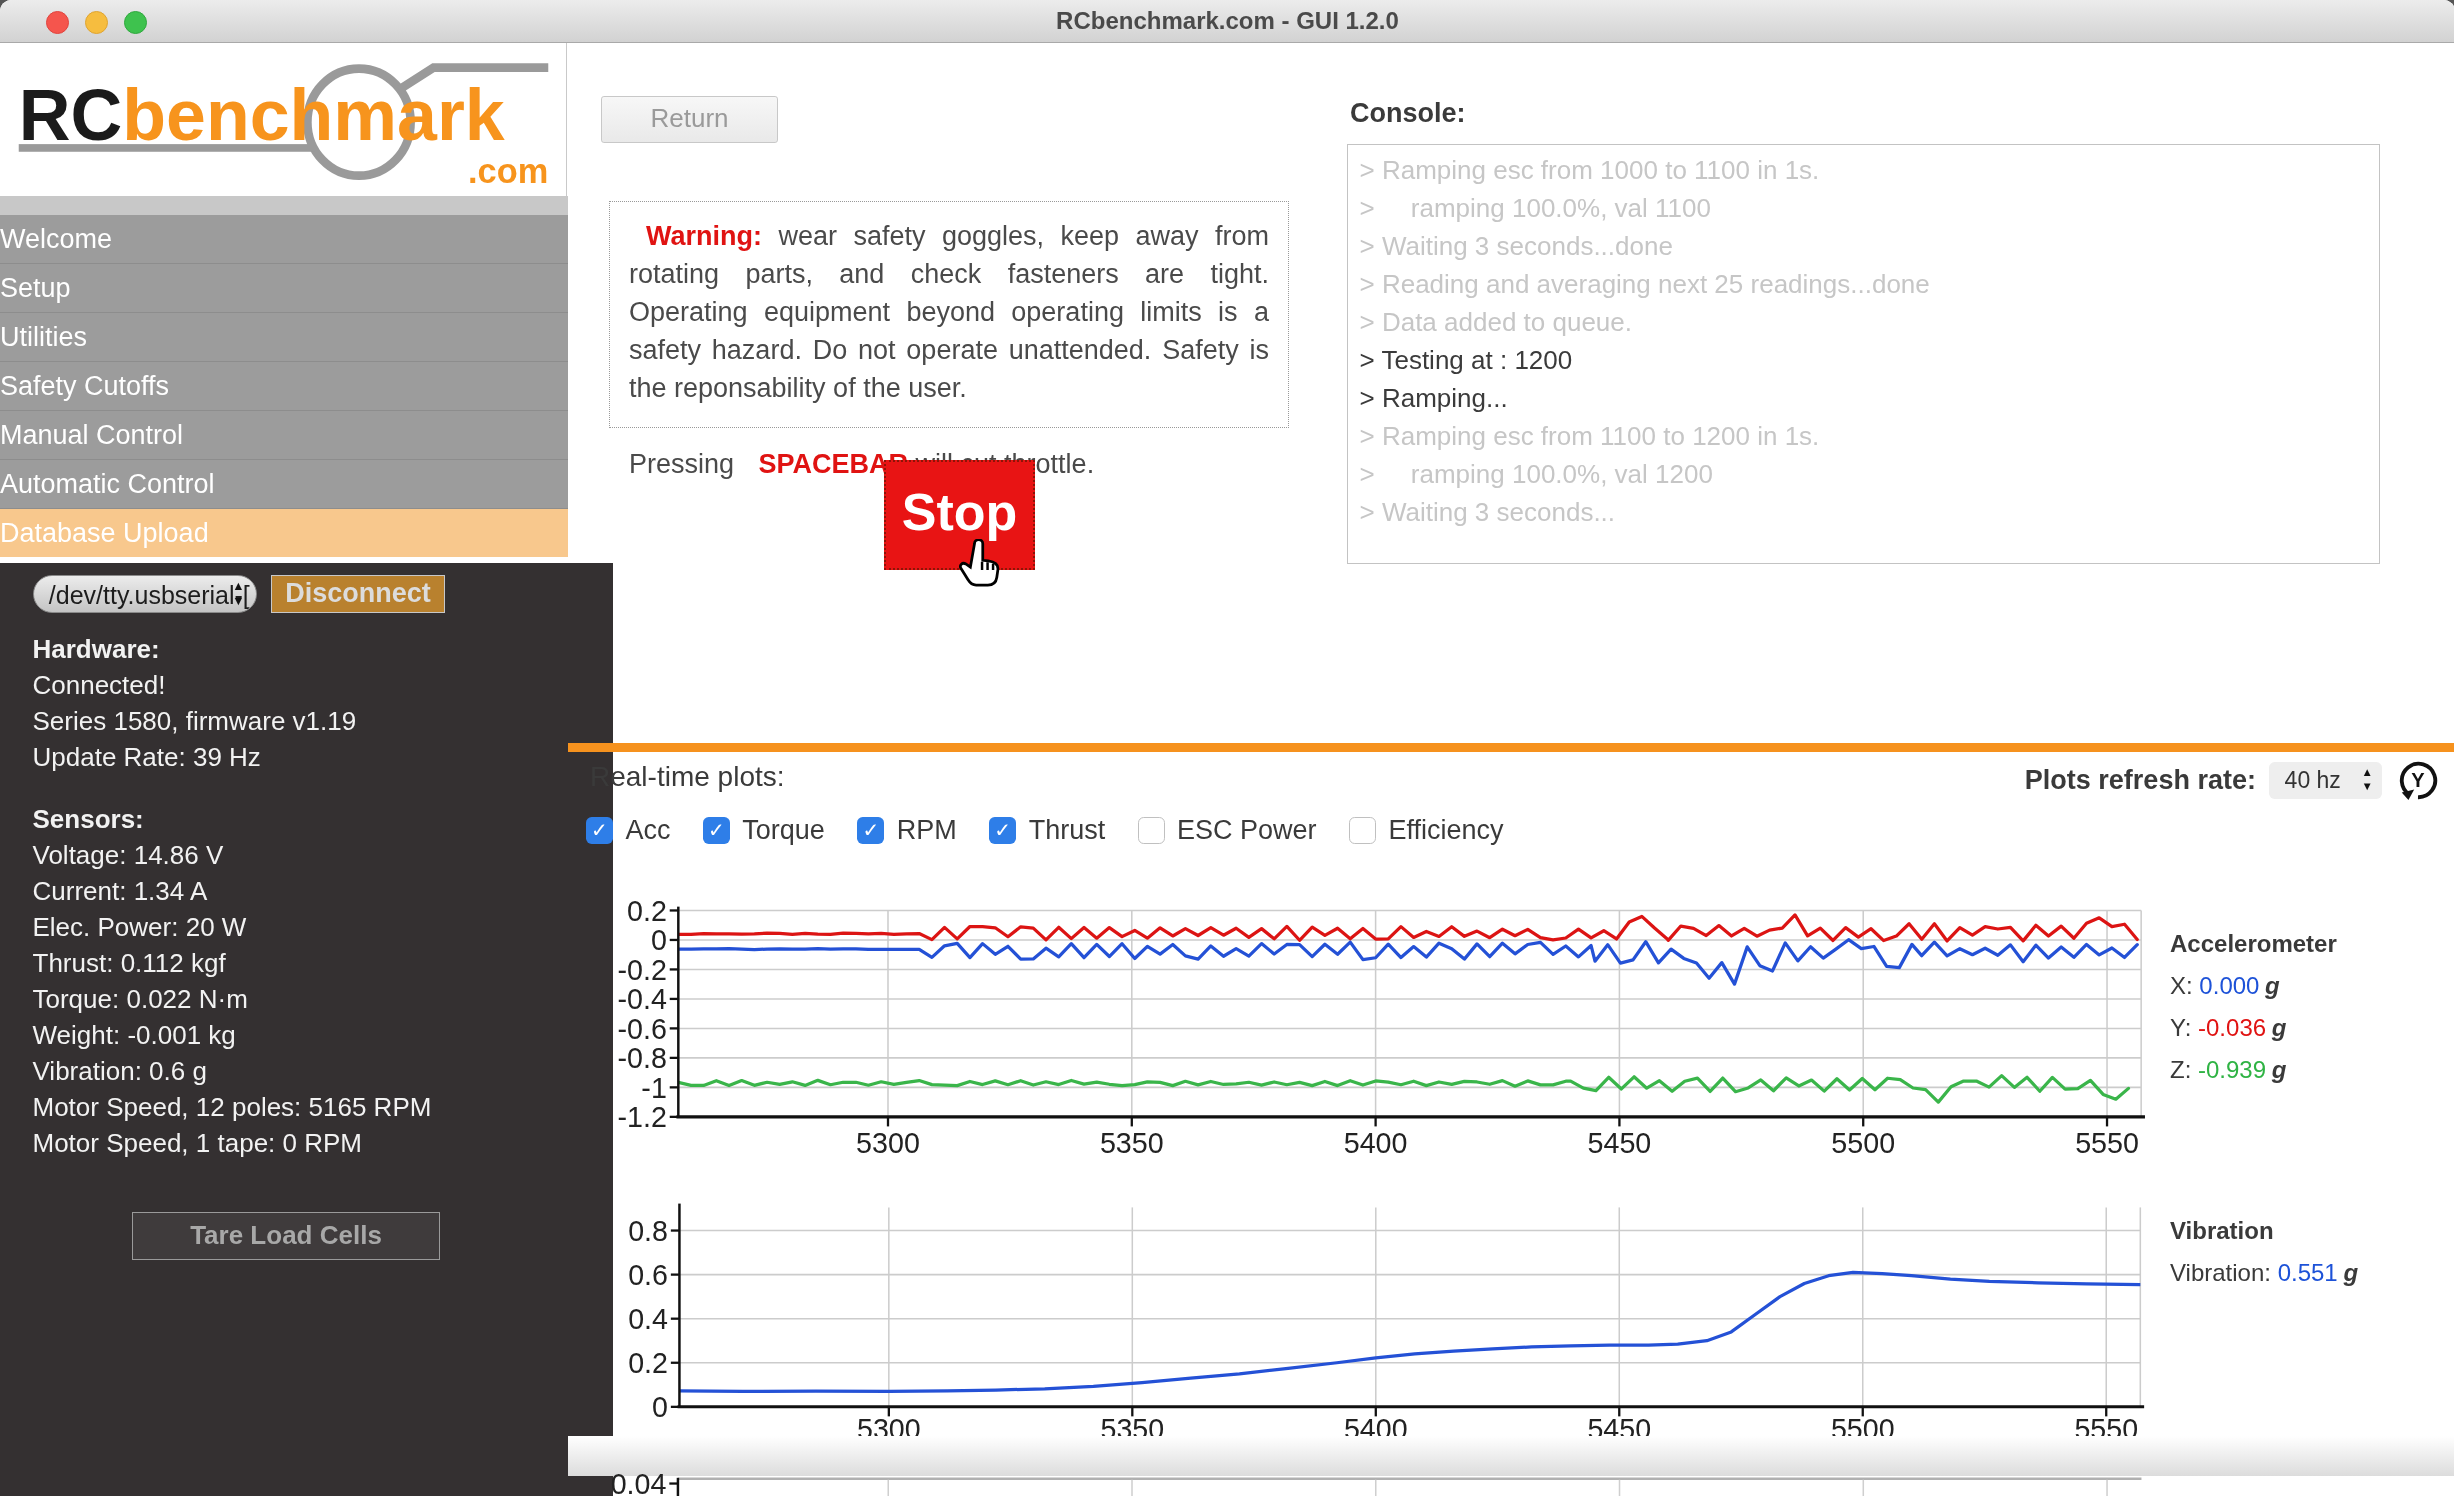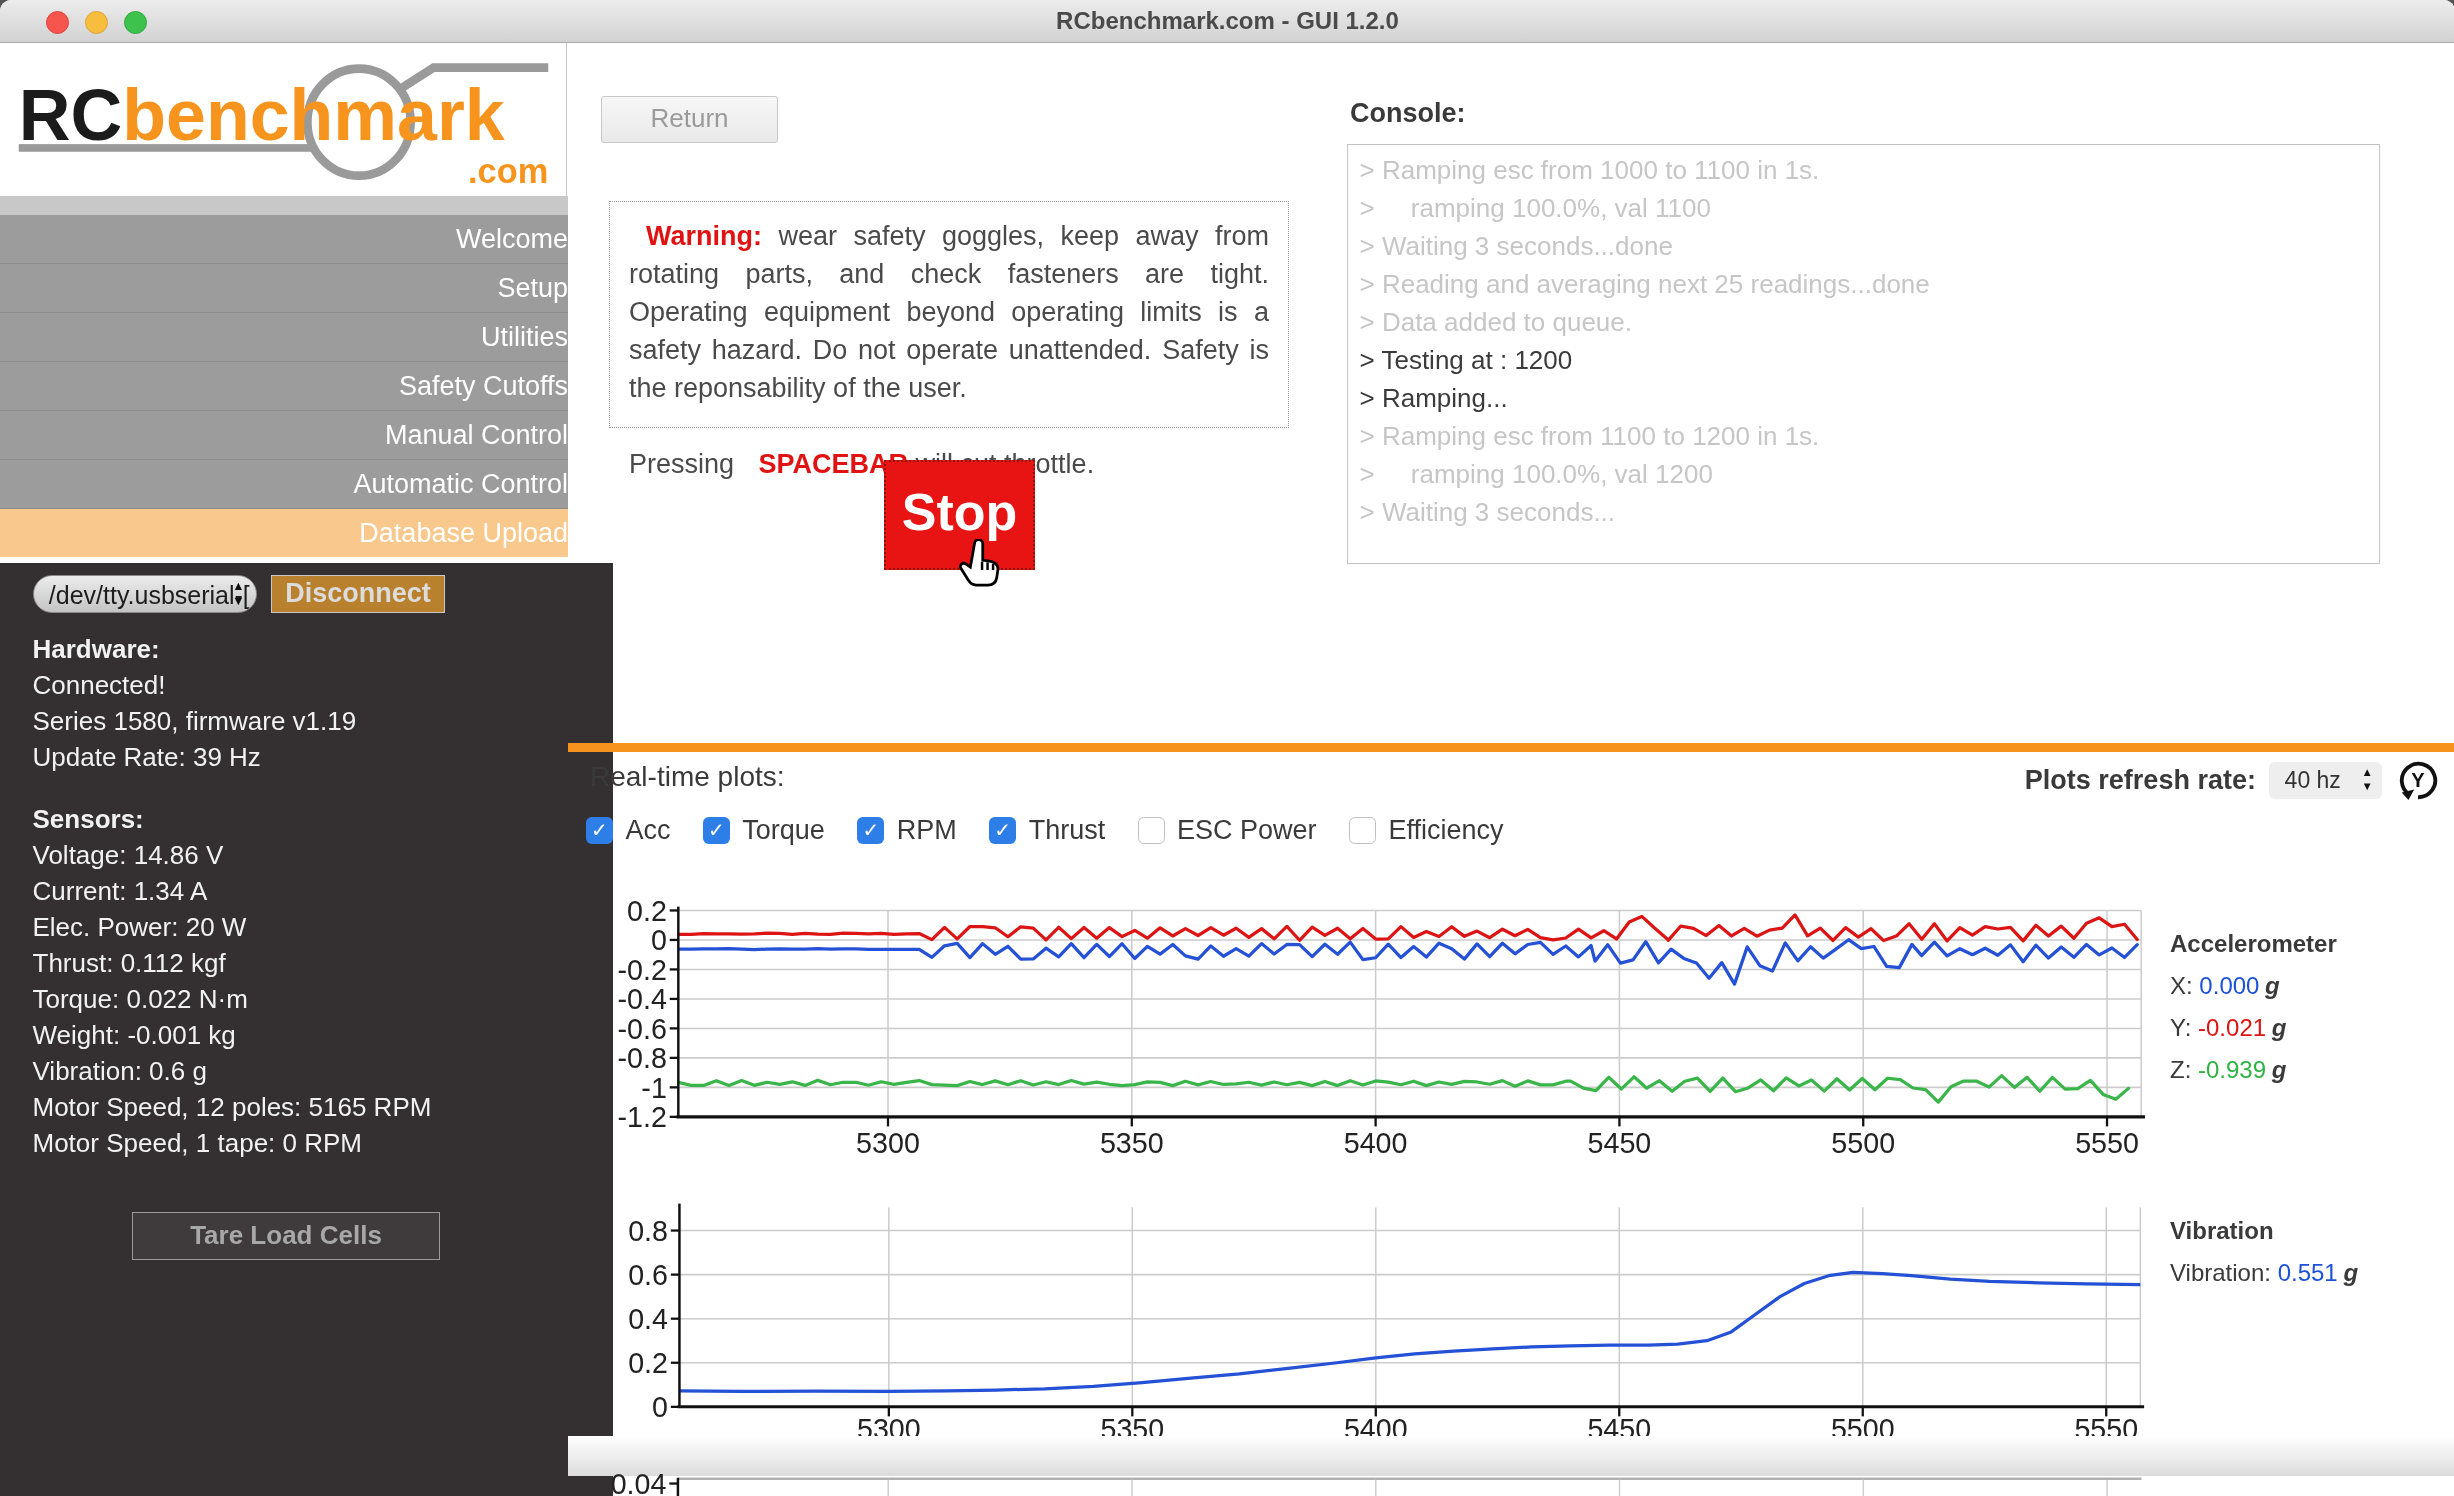--- a/index.html
+++ b/index.html
@@ -12,21 +12,21 @@
   .tl.red{left:46px;background:#f5554d;border:1px solid #e0443e;}
   .tl.yellow{left:85px;background:#f6bd3f;border:1px solid #dfa431;}
   .tl.green{left:124px;background:#3ec24e;border:1px solid #2fa83e;}
   .win-title{position:absolute;left:0;top:0;width:100%;height:42px;line-height:42px;
     text-align:center;font-size:24px;font-weight:bold;color:#4a4a4a;}
   
   .logo-box{position:absolute;left:0;top:43px;width:566px;height:153px;background:#fff;
     border-right:1.9px solid #c9c9c9;}
   .logo-gap{position:absolute;left:0;top:196px;width:568px;height:19px;background:#c8c8c8;}
   .menu{position:absolute;left:0;top:215px;width:568px;}
-  .menu-item{height:48px;line-height:48px;background:#9c9c9c;color:#fff;text-align:right;
+  .menu-item{height:48px;line-height:48px;background:#9c9c9c;color:#fff;text-align:left;
     font-size:27px;border-top:1.9px solid #8d8d8d;cursor:pointer;}
   .menu-item:first-child{border-top:none;}
   .menu-item.active{background:#f8c88d;}
   .darkpanel{position:absolute;left:0;top:563px;width:568px;height:934px;background:#343031;padding-left:45px;}
   .port-select{position:absolute;left:32.5px;top:12.4px;width:224px;height:38px;border-radius:19px;
     background:linear-gradient(#ececec,#c4c4c4);border:1px solid #8a8a8a;color:#1d1d1d;
     font-size:25px;line-height:38px;padding-left:15.3px;box-sizing:border-box;cursor:pointer;white-space:nowrap;overflow:hidden;}
   .stepper{position:absolute;right:9.6px;top:2.9px;width:15.3px;height:32.5px;color:#111;
     font-size:12.4px;line-height:14.3px;text-align:center;}
   .disconnect{position:absolute;left:271px;top:12.4px;width:174px;height:38px;background:#b9812e;
@@ -333,21 +333,21 @@
         <line x1="1355" y1="8" x2="1355" y2="26" stroke="#cfcfcf" stroke-width="1.6"></line>
         <line x1="1610" y1="8" x2="1610" y2="26" stroke="#cfcfcf" stroke-width="1.6"></line>
         <line x1="115" y1="6" x2="115" y2="26" stroke="#111" stroke-width="2.6"></line>
         <line x1="106" y1="12" x2="115" y2="12" stroke="#111" stroke-width="2.4"></line>
         <text x="103" y="12" text-anchor="end" dy="0.36em" font-family="Liberation Sans, sans-serif" font-size="30" fill="#222">0.04</text>
       </svg></div>
 
   <div class="readout" style="top:923px">
     <div class="title">Accelerometer</div>
     <div><span>X:</span> <span class="v-blue">0.000</span><span class="unit">g</span></div>
-    <div><span>Y:</span> <span class="v-red">-0.021</span><span class="unit">g</span></div>
+    <div><span>Y:</span> <span class="v-red">-0.036</span><span class="unit">g</span></div>
     <div><span>Z:</span> <span class="v-green">-0.939</span><span class="unit">g</span></div>
   </div>
   <div class="readout" style="top:1210px">
     <div class="title">Vibration</div>
     <div><span>Vibration:</span> <span class="v-blue">0.551</span><span class="unit">g</span></div>
   </div>
 
 </div>
 
 

